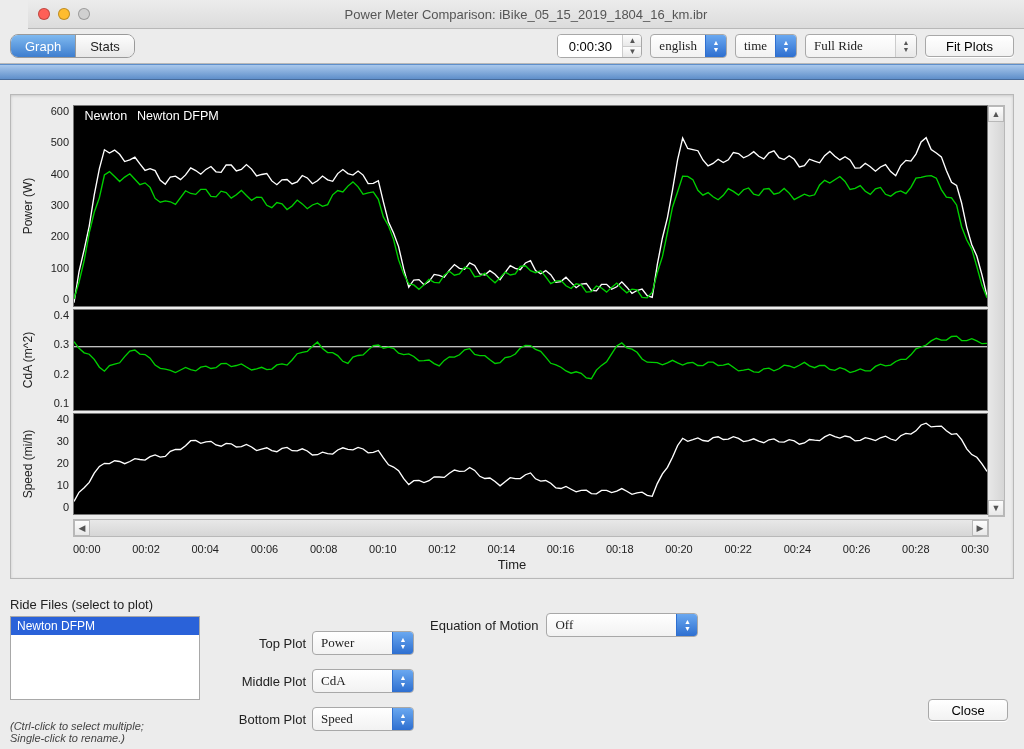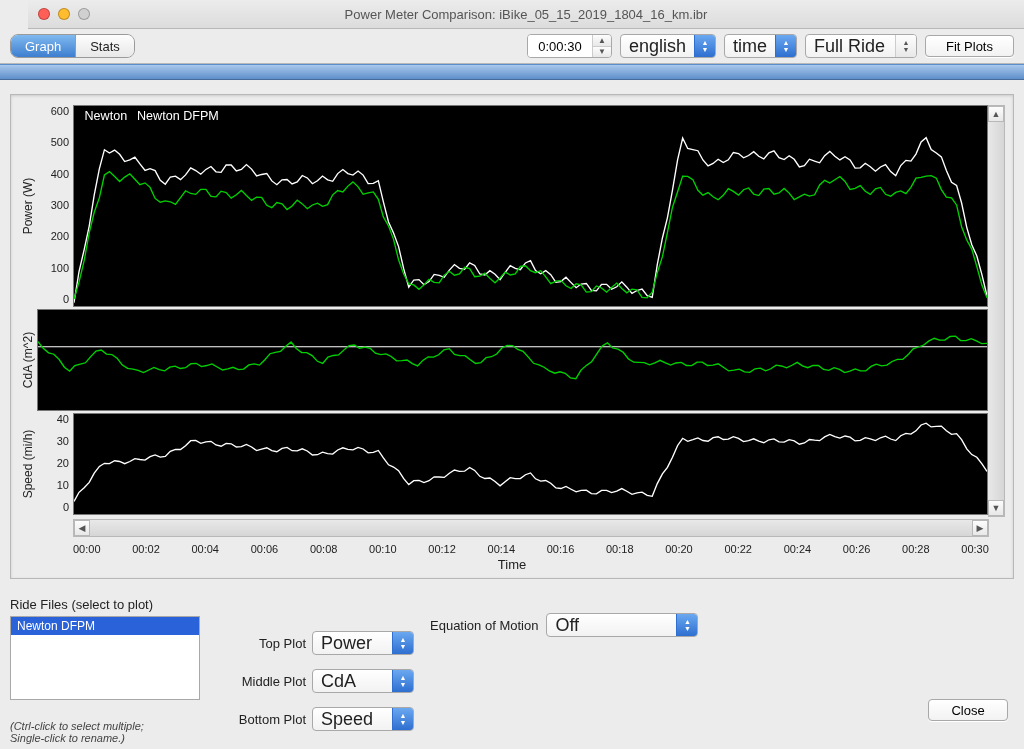--- a/index.html
+++ b/index.html
@@ -104,22 +104,23 @@
     height:22px;
     border:1px solid #a8a8a8;
     border-radius:4px;
     overflow:hidden;
     align-items:stretch;
     background:linear-gradient(#ffffff,#f2f2f2);
   }
   .popup .label {
     padding:0 8px;
     display:flex; align-items:center;
-    font-size:18px;
+    font-size:13px;
     white-space:nowrap;
+    font-family:Liberation Serif, serif;
   }
   .popup .cap {
     width:20px;
     background:linear-gradient(#6aa8f0,#2e6fd0);
     display:flex;flex-direction:column;align-items:center;justify-content:center;
     color:#fff;font-size:7px;line-height:7px;
     border-left:1px solid #2e6fd0;
   }
   .popup.light .cap {
     background:linear-gradient(#fdfdfd,#e8e8e8);
@@ -319,20 +320,26 @@
           <svg class="plot-svg" height="200" preserveAspectRatio="none" viewBox="0 0 870 200">
             <path d="M0.0 196.7 L4.8 165.5 L9.7 143.6 L14.5 120.1 L19.3 88.9 L24.2 62.6 L29.0 43.7 L33.8 47.0 L38.7 44.1 L43.5 48.3 L48.3 55.5 L53.2 53.9 L58.0 51.1 L62.8 57.9 L67.7 64.4 L72.5 62.7 L77.3 64.6 L82.2 74.3 L87.0 78.2 L91.8 71.0 L96.7 70.1 L101.5 73.6 L106.3 68.9 L111.2 61.9 L116.0 64.6 L120.8 68.2 L125.7 63.4 L130.5 60.5 L135.3 65.8 L140.2 66.4 L145.0 58.8 L149.8 59.0 L154.7 64.9 L159.5 63.4 L164.3 58.6 L169.2 63.1 L174.0 69.9 L178.8 68.5 L183.7 67.5 L188.5 74.9 L193.3 78.7 L198.2 73.8 L203.0 73.5 L207.8 77.9 L212.7 75.9 L217.5 69.5 L222.3 71.9 L227.2 77.7 L232.0 74.7 L236.8 70.0 L241.7 73.8 L246.5 75.3 L251.3 67.6 L256.2 63.6 L261.0 67.6 L265.8 69.1 L270.7 65.1 L275.5 69.1 L280.3 77.6 L285.2 77.4 L290.0 74.7 L294.8 95.8 L299.7 116.0 L304.5 127.0 L309.3 140.6 L314.2 162.9 L319.0 181.2 L323.8 174.0 L328.7 173.6 L333.5 178.7 L338.3 175.5 L343.2 168.4 L348.0 169.3 L352.8 171.3 L357.7 164.2 L362.5 158.6 L367.3 162.3 L372.2 163.3 L377.0 156.9 L381.8 159.4 L386.7 168.0 L391.5 169.0 L396.3 164.7 L401.2 168.2 L406.0 173.7 L410.8 166.5 L415.7 159.6 L420.5 162.4 L425.3 163.7 L430.2 156.9 L435.0 154.6 L439.8 164.6 L444.7 167.8 L449.5 164.6 L454.3 168.7 L459.2 176.3 L464.0 175.6 L468.8 171.2 L473.7 176.6 L478.5 181.7 L483.3 178.1 L488.2 177.5 L493.0 184.3 L497.8 184.9 L502.7 178.3 L507.5 178.3 L512.3 183.3 L517.2 180.7 L522.0 175.9 L526.8 181.2 L531.7 187.4 L536.5 184.5 L541.3 183.1 L546.2 189.6 L551.0 191.3 L555.8 158.7 L560.7 132.0 L565.5 111.6 L570.3 84.2 L575.2 53.6 L580.0 32.0 L584.8 42.4 L589.7 43.6 L594.5 44.7 L599.3 54.0 L604.2 59.9 L609.0 57.4 L613.8 53.3 L618.7 56.5 L623.5 53.8 L628.3 46.5 L633.2 47.6 L638.0 51.8 L642.8 49.5 L647.7 45.7 L652.5 50.2 L657.3 52.9 L662.2 46.8 L667.0 44.8 L671.8 51.6 L676.7 53.5 L681.5 49.7 L686.3 53.3 L691.2 60.9 L696.0 59.6 L700.8 53.2 L705.7 55.2 L710.5 56.8 L715.3 49.7 L720.2 45.4 L725.0 50.2 L729.8 53.9 L734.7 50.7 L739.5 53.9 L744.3 62.1 L749.2 61.8 L754.0 57.3 L758.8 60.7 L763.7 65.2 L768.5 61.0 L773.3 58.6 L778.2 65.6 L783.0 69.8 L787.8 59.5 L792.7 54.4 L797.5 55.1 L802.3 48.1 L807.2 35.9 L812.0 31.7 L816.8 43.5 L821.7 47.0 L826.5 50.9 L831.3 64.5 L836.2 76.2 L841.0 79.4 L845.8 97.0 L850.7 121.3 L855.5 138.7 L860.3 150.0 L865.2 168.9 L870.0 190.0" fill="none" stroke="#ffffff" stroke-width="1.3"></path>
             <path d="M0.0 193.0 L4.8 176.0 L9.7 154.6 L14.5 126.8 L19.3 106.3 L24.2 91.6 L29.0 69.0 L33.8 65.6 L38.7 70.5 L43.5 75.5 L48.3 71.1 L53.2 67.8 L58.0 73.3 L62.8 78.7 L67.7 76.9 L72.5 81.4 L77.3 92.4 L82.2 96.2 L87.0 94.9 L91.8 95.8 L96.7 98.4 L101.5 91.6 L106.3 84.8 L111.2 87.5 L116.0 88.4 L120.8 83.4 L125.7 83.3 L130.5 90.4 L135.3 90.9 L140.2 85.2 L145.0 86.6 L149.8 92.1 L154.7 88.8 L159.5 84.4 L164.3 89.5 L169.2 94.4 L174.0 91.1 L178.8 91.3 L183.7 99.3 L188.5 101.6 L193.3 96.5 L198.2 97.8 L203.0 103.5 L207.8 99.9 L212.7 94.1 L217.5 97.9 L222.3 102.7 L227.2 99.0 L232.0 97.2 L236.8 100.3 L241.7 98.6 L246.5 88.8 L251.3 84.5 L256.2 85.9 L261.0 80.1 L265.8 75.9 L270.7 80.9 L275.5 88.3 L280.3 86.9 L285.2 85.9 L290.0 93.3 L294.8 110.9 L299.7 119.9 L304.5 133.4 L309.3 153.9 L314.2 168.1 L319.0 177.9 L323.8 178.9 L328.7 183.3 L333.5 178.9 L338.3 173.4 L343.2 176.3 L348.0 176.9 L352.8 169.2 L357.7 165.3 L362.5 169.2 L367.3 167.9 L372.2 161.3 L377.0 162.5 L381.8 170.7 L386.7 170.2 L391.5 167.2 L396.3 172.4 L401.2 176.8 L406.0 171.9 L410.8 166.1 L415.7 169.0 L420.5 167.9 L425.3 160.4 L430.2 159.8 L435.0 164.6 L439.8 166.7 L444.7 164.7 L449.5 170.9 L454.3 177.6 L459.2 175.2 L464.0 174.4 L468.8 179.8 L473.7 182.5 L478.5 177.8 L483.3 178.9 L488.2 186.1 L493.0 185.7 L497.8 180.0 L502.7 182.0 L507.5 186.1 L512.3 181.4 L517.2 177.1 L522.0 182.5 L526.8 186.8 L531.7 183.1 L536.5 183.8 L541.3 191.3 L546.2 191.9 L551.0 186.2 L555.8 166.7 L560.7 150.7 L565.5 126.4 L570.3 101.2 L575.2 85.8 L580.0 70.1 L584.8 70.4 L589.7 73.6 L594.5 84.3 L599.3 89.1 L604.2 86.6 L609.0 90.8 L613.8 93.8 L618.7 89.3 L623.5 82.6 L628.3 85.4 L633.2 89.1 L638.0 83.7 L642.8 82.0 L647.7 88.2 L652.5 89.6 L657.3 83.1 L662.2 82.5 L667.0 88.2 L671.8 87.0 L676.7 82.5 L681.5 87.1 L686.3 93.6 L691.2 90.9 L696.0 88.1 L700.8 90.1 L705.7 88.8 L710.5 79.0 L715.3 74.4 L720.2 77.1 L725.0 73.8 L729.8 70.5 L734.7 75.5 L739.5 83.5 L744.3 82.3 L749.2 79.6 L754.0 85.2 L758.8 88.4 L763.7 82.9 L768.5 81.4 L773.3 88.3 L778.2 90.2 L783.0 86.4 L787.8 85.0 L792.7 87.6 L797.5 81.3 L802.3 72.1 L807.2 71.3 L812.0 70.1 L816.8 69.6 L821.7 72.1 L826.5 83.6 L831.3 91.1 L836.2 91.9 L841.0 98.9 L845.8 120.7 L850.7 134.0 L855.5 143.1 L860.3 160.6 L865.2 179.3 L870.0 191.7" fill="none" stroke="#00d000" stroke-width="1.3"></path>
             <text x="10" y="14" fill="#ffffff" class="legend-text">Newton</text>
             <text x="60" y="14" fill="#00d000" class="legend-text">Newton DFPM</text>
           </svg>
         </div>
         <div class="plot">
           <div class="ylabel">
             <span>CdA (m^2)</span>
+          </div>
+          <div class="yticks" style="height: 100px;">
+            <div>0.4</div>
+            <div>0.3</div>
+            <div>0.2</div>
+            <div>0.1</div>
           </div>
           <svg class="plot-svg" height="100" preserveAspectRatio="none" viewBox="0 0 870 100">
             <line x1="0" x2="870" y1="36.66666666666668" y2="36.66666666666668" stroke="#ffffff" stroke-width="1"></line>
             <path d="M0.0 31.5 L4.8 38.3 L9.7 42.8 L14.5 44.2 L19.3 49.3 L24.2 57.2 L29.0 61.2 L33.8 55.6 L38.7 54.1 L43.5 52.8 L48.3 46.6 L53.2 41.1 L58.0 40.0 L62.8 44.1 L67.7 44.6 L72.5 48.2 L77.3 55.1 L82.2 58.4 L87.0 59.1 L91.8 60.4 L96.7 62.5 L101.5 60.0 L106.3 57.4 L111.2 59.6 L116.0 60.9 L120.8 57.2 L125.7 56.1 L130.5 58.5 L135.3 57.7 L140.2 53.7 L145.0 53.3 L149.8 56.6 L154.7 55.5 L159.5 53.9 L164.3 57.0 L169.2 60.0 L174.0 58.9 L178.8 57.3 L183.7 59.7 L188.5 59.1 L193.3 54.9 L198.2 53.9 L203.0 55.1 L207.8 50.0 L212.7 43.7 L217.5 42.3 L222.3 41.4 L227.2 36.2 L232.0 32.0 L236.8 38.5 L241.7 42.6 L246.5 42.7 L251.3 45.6 L256.2 51.3 L261.0 53.4 L265.8 47.1 L270.7 45.5 L275.5 45.0 L280.3 40.1 L285.2 35.5 L290.0 35.0 L294.8 38.2 L299.7 37.2 L304.5 38.4 L309.3 43.1 L314.2 44.6 L319.0 43.9 L323.8 46.5 L328.7 50.8 L333.5 50.7 L338.3 50.0 L343.2 53.6 L348.0 55.9 L352.8 50.4 L357.7 46.8 L362.5 47.1 L367.3 44.8 L372.2 39.8 L377.0 38.7 L381.8 44.4 L386.7 45.7 L391.5 45.7 L396.3 49.8 L401.2 53.5 L406.0 52.6 L410.8 47.5 L415.7 46.7 L420.5 44.0 L425.3 38.0 L430.2 35.5 L435.0 35.6 L439.8 39.4 L444.7 41.3 L449.5 47.1 L454.3 53.3 L459.2 54.8 L464.0 57.2 L468.8 60.9 L473.7 63.2 L478.5 61.8 L483.3 63.3 L488.2 67.9 L493.0 68.7 L497.8 60.1 L502.7 55.4 L507.5 51.8 L512.3 43.8 L517.2 35.9 L522.0 32.9 L526.8 38.0 L531.7 39.1 L536.5 42.3 L541.3 49.0 L546.2 52.2 L551.0 52.3 L555.8 52.6 L560.7 54.8 L565.5 52.8 L570.3 50.3 L575.2 52.8 L580.0 55.0 L584.8 53.0 L589.7 52.4 L594.5 55.5 L599.3 55.6 L604.2 52.2 L609.0 52.1 L613.8 55.5 L618.7 55.2 L623.5 53.8 L628.3 57.2 L633.2 60.9 L638.0 60.2 L642.8 59.1 L647.7 61.9 L652.5 62.3 L657.3 58.8 L662.2 58.2 L667.0 60.8 L671.8 58.8 L676.7 55.2 L681.5 56.0 L686.3 57.9 L691.2 55.2 L696.0 52.4 L700.8 55.9 L705.7 57.7 L710.5 55.3 L715.3 55.5 L720.2 59.4 L725.0 60.3 L729.8 57.7 L734.7 59.4 L739.5 62.6 L744.3 61.1 L749.2 58.9 L754.0 60.9 L758.8 60.9 L763.7 56.4 L768.5 54.1 L773.3 55.8 L778.2 55.1 L783.0 51.5 L787.8 49.4 L792.7 49.4 L797.5 44.8 L802.3 38.8 L807.2 37.0 L812.0 35.0 L816.8 30.9 L821.7 28.3 L826.5 30.1 L831.3 30.0 L836.2 26.5 L841.0 26.1 L845.8 30.5 L850.7 30.6 L855.5 28.6 L860.3 30.9 L865.2 33.7 L870.0 33.3" fill="none" stroke="#00d000" stroke-width="1.3"></path>
           </svg>
         </div>
         <div class="plot">
           <div class="ylabel">
             <span>Speed (mi/h)</span>
           </div>

